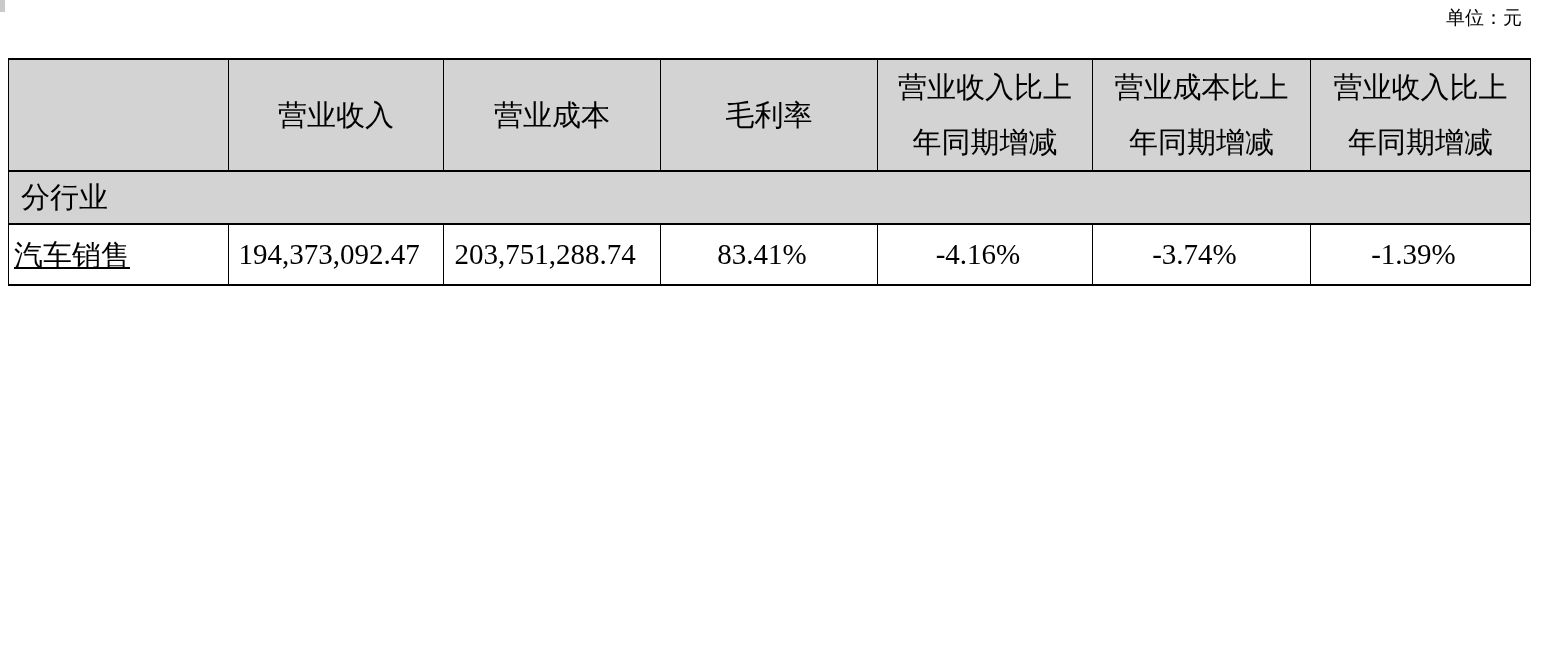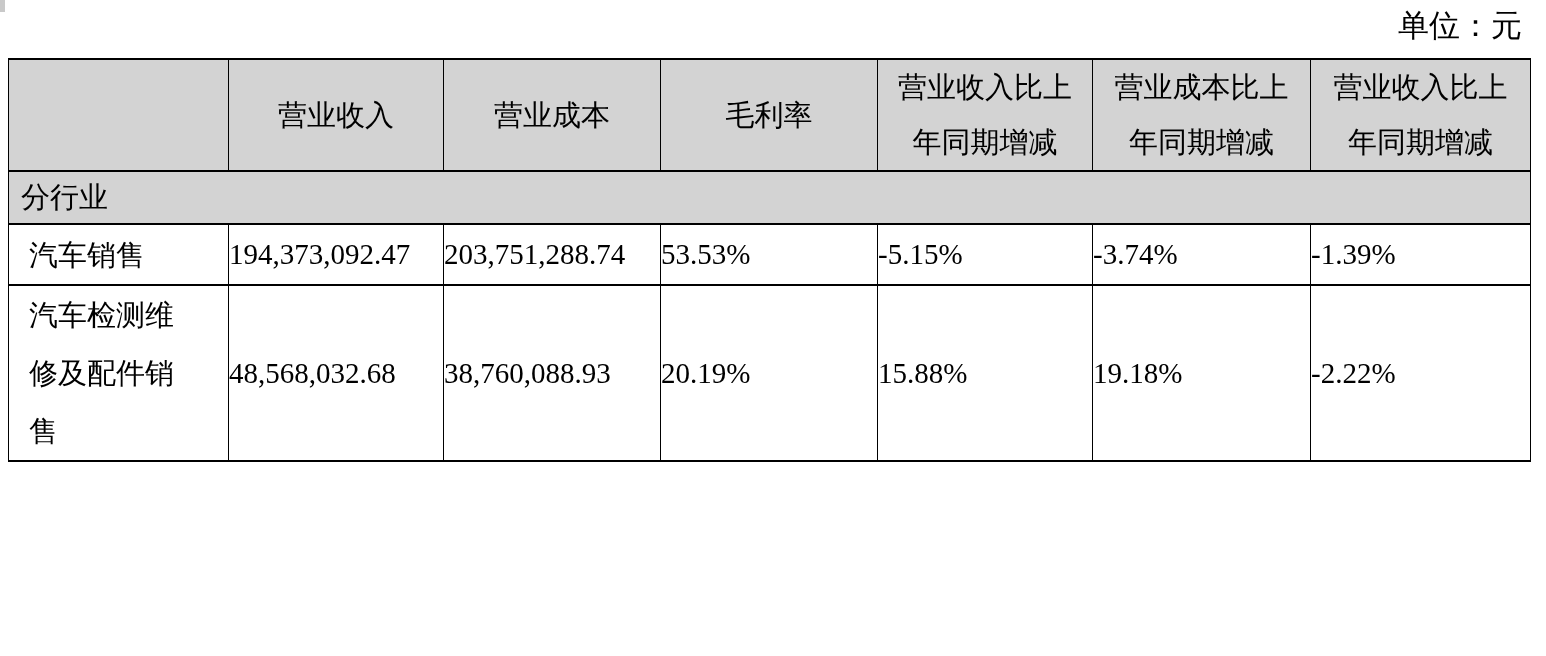--- a/index.html
+++ b/index.html
@@ -18,21 +18,21 @@
     left: 0;
     top: 0;
     width: 5px;
     height: 12px;
     background: #c9c9c9;
   }
   .unit-label {
     position: absolute;
     top: 6px;
     right: 24px;
-    font-size: 31px;
+    font-size: 19px;
     line-height: 1.3;
     white-space: nowrap;
   }
   table.segment-table {
     border-collapse: collapse;
     table-layout: fixed;
     width: 1522px;
     margin: 58px 0 0 8px;
     font-size: 29px;
   }
@@ -66,26 +66,27 @@
     line-height: 1.9;
   }
   tr.section-row { height: 53px; }
   tr.section-row td {
     background: #d3d3d3;
     text-align: left;
     padding-left: 12px;
   }
   tr.data-row td.label-cell {
     text-align: left;
-    padding-left: 20px;
+    padding-left: 5px;
     padding-right: 26px;
     line-height: 2.0;
+    text-decoration: underline;
   }
   tr.data-row td.num-cell {
-    text-align: left;
+    text-align: center;
     padding-right: 14px;
     white-space: nowrap;
   }
   tr.data-row.r0 { height: 61px; }
   tr.data-row.r1 { height: 116px; }
   tr.data-row.r2 { height: 117px; }
   tr.data-row.r3 { height: 114px; }
 </style>
 </head>
 <body>
@@ -134,31 +135,22 @@
   </thead>
   <tbody>
     <tr class="section-row">
       <td colspan="7">分行业</td>
     </tr>
 
     <tr class="data-row r0">
       <td class="label-cell">汽车销售</td>
       <td class="num-cell">194,373,092.47</td>
       <td class="num-cell">203,751,288.74</td>
-      <td class="num-cell">53.53%</td>
-      <td class="num-cell">-5.15%</td>
+      <td class="num-cell">83.41%</td>
+      <td class="num-cell">-4.16%</td>
       <td class="num-cell">-3.74%</td>
       <td class="num-cell">-1.39%</td>
     </tr>
 
-    <tr class="data-row r1">
-      <td class="label-cell">汽车检测维修及配件销售</td>
-      <td class="num-cell">48,568,032.68</td>
-      <td class="num-cell">38,760,088.93</td>
-      <td class="num-cell">20.19%</td>
-      <td class="num-cell">15.88%</td>
-      <td class="num-cell">19.18%</td>
-      <td class="num-cell">-2.22%</td>
-    </tr>
 
 
   </tbody>
 </table>
 
 </body></html>

